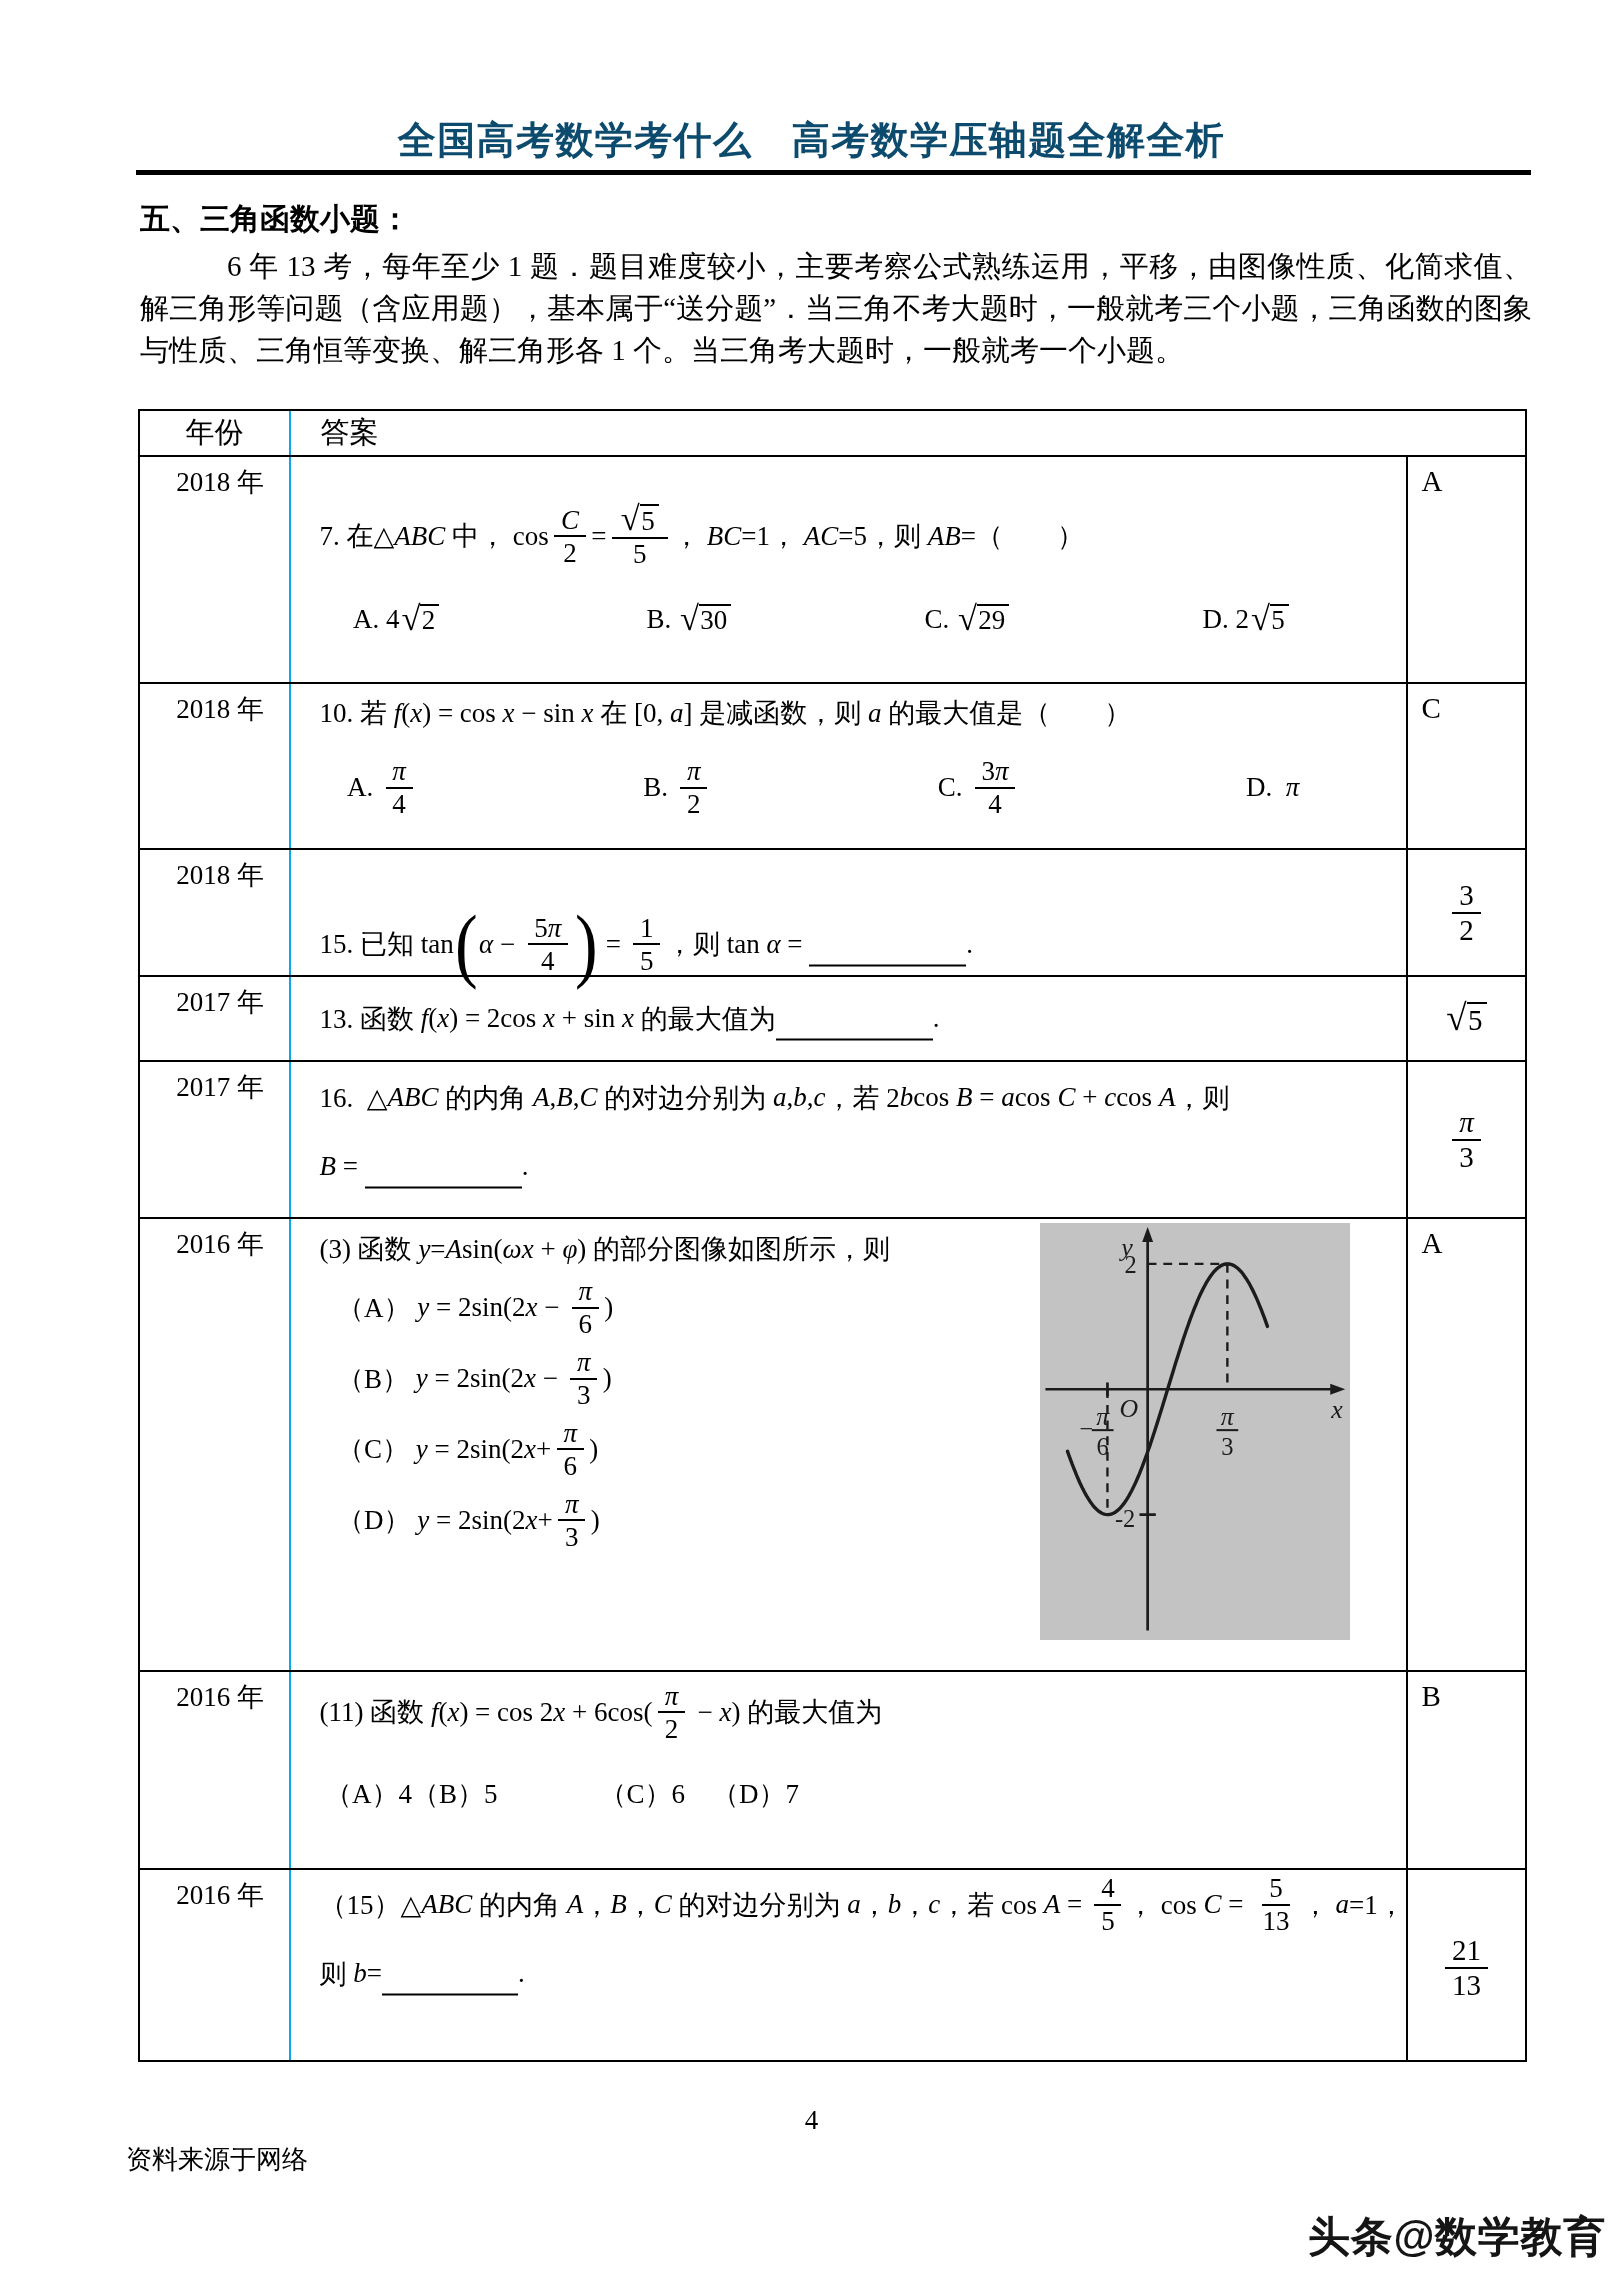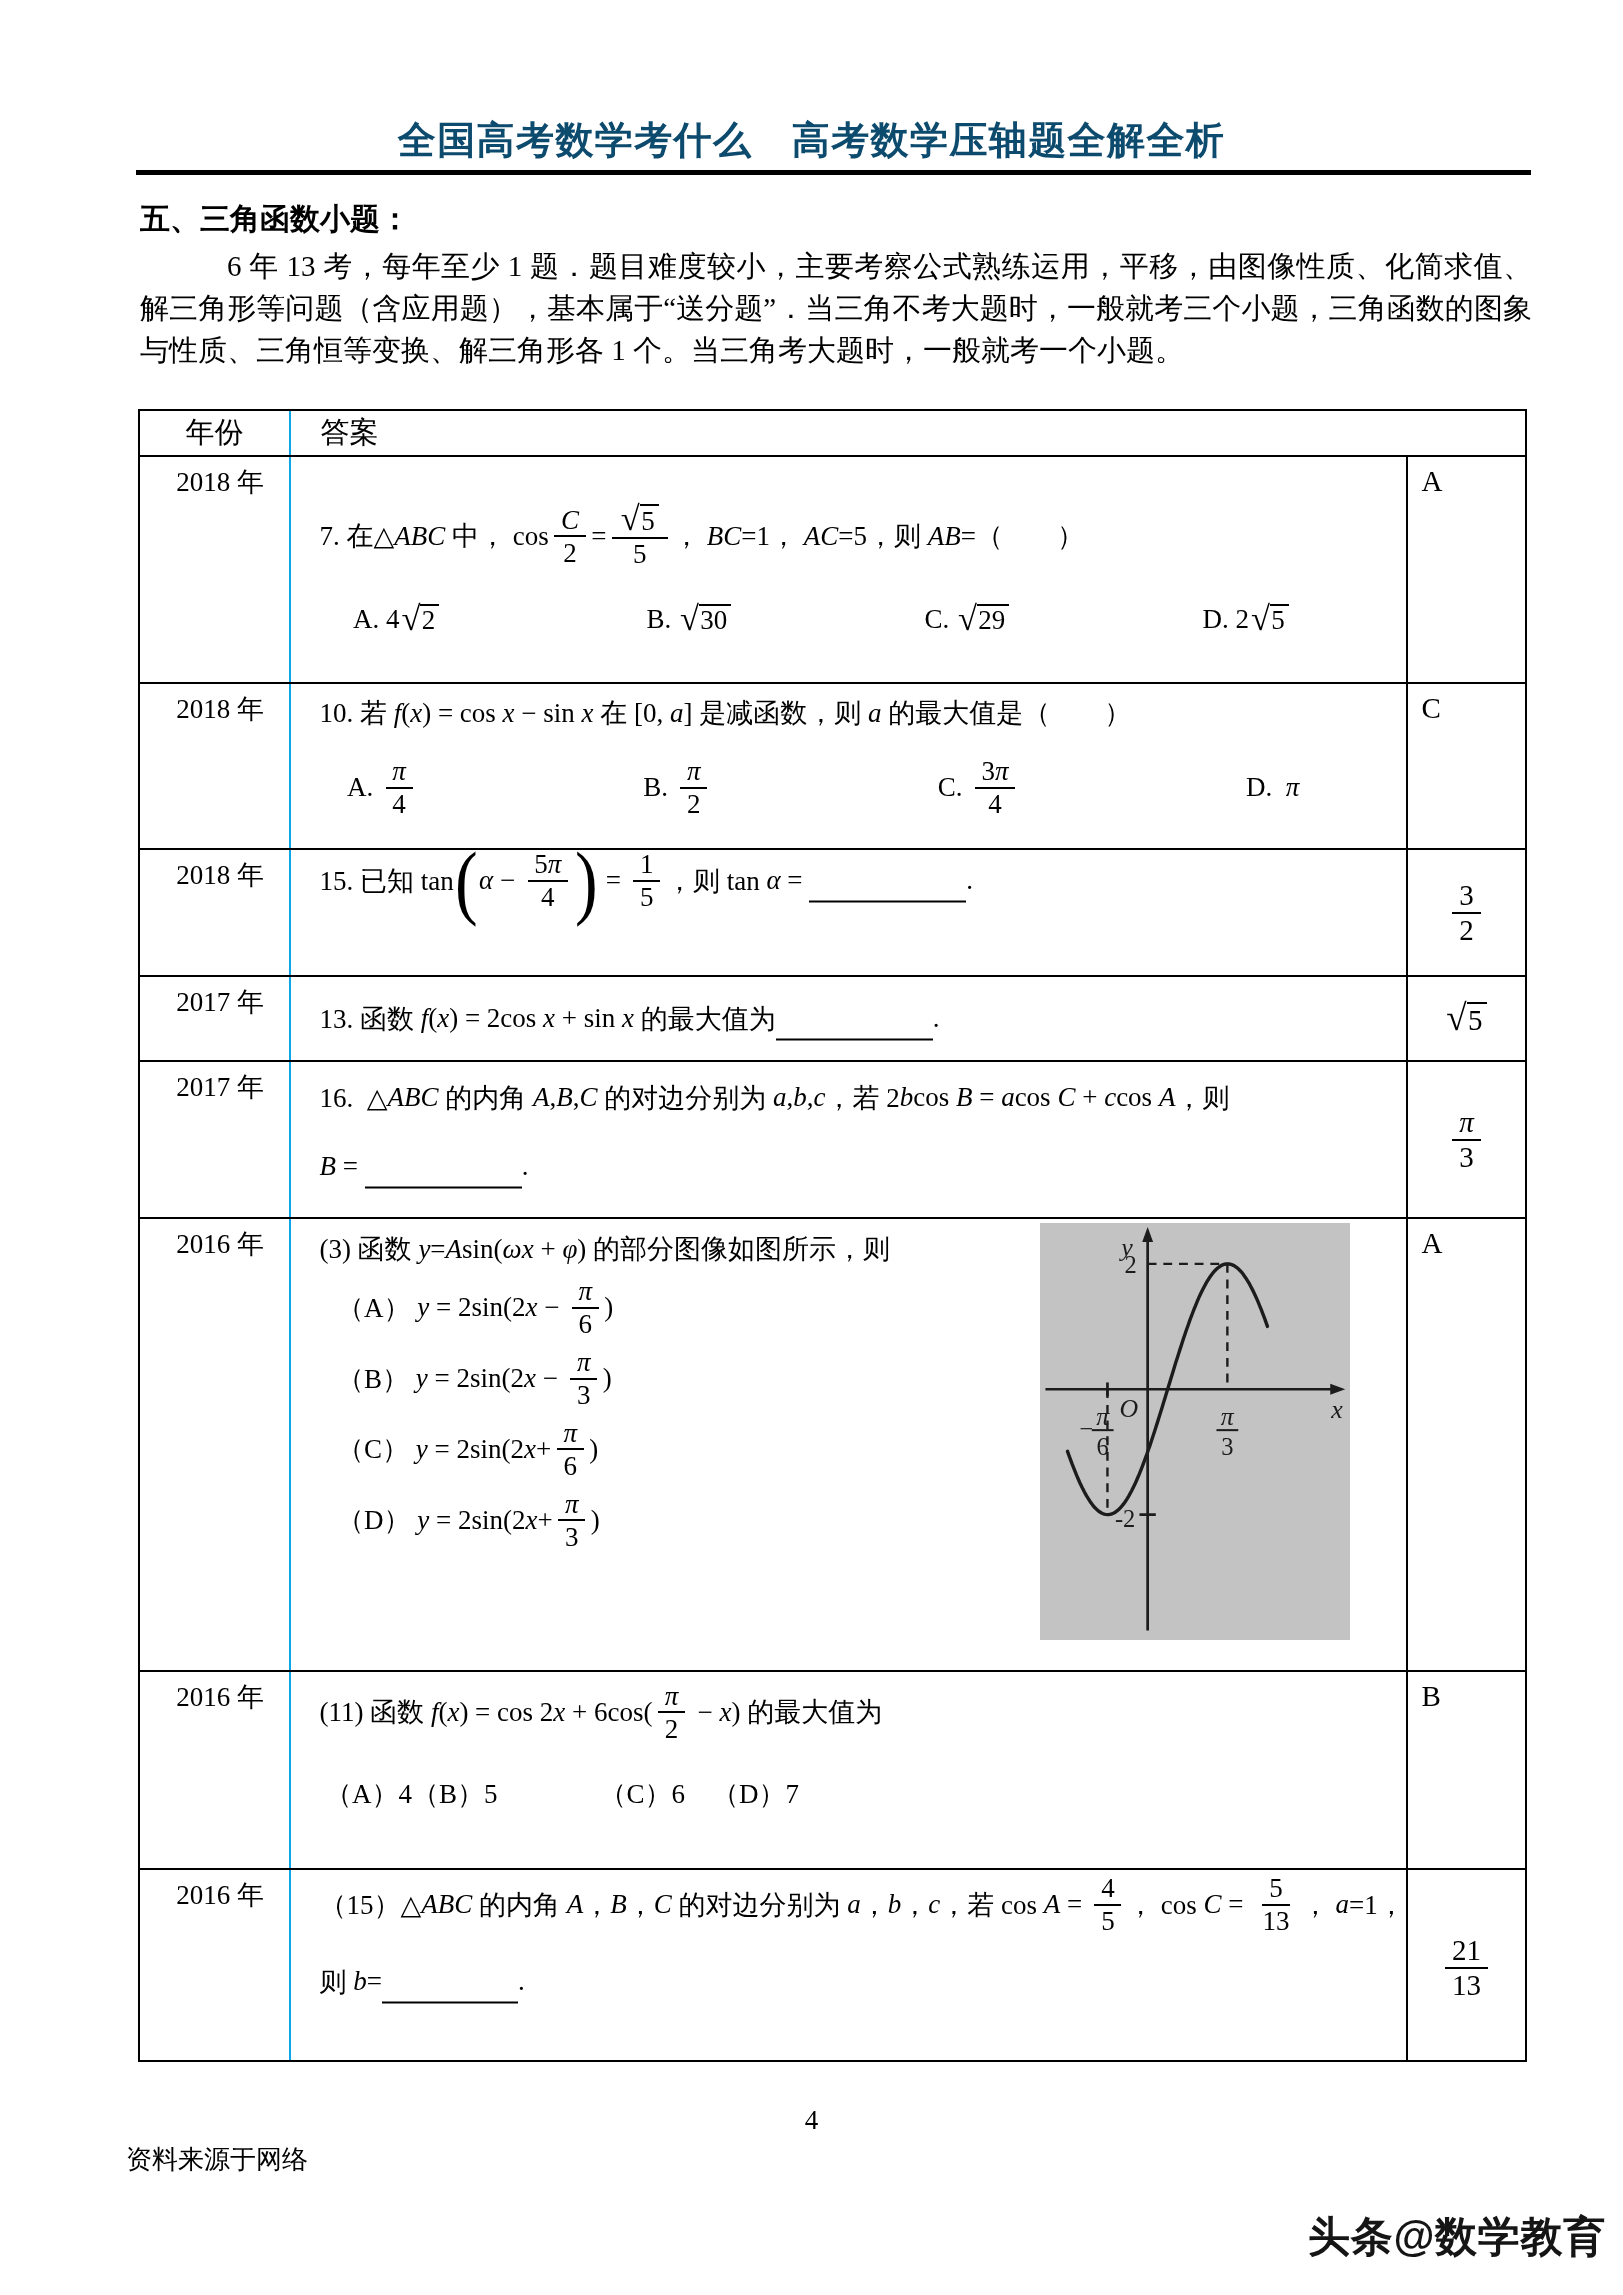--- a/index.html
+++ b/index.html
@@ -87,21 +87,21 @@
     </div>
     <div class="cell ca ans-tl">
       <div class="ansline">
           <span class="mt">C</span>
         </div>
     </div>
   </div>
 
   <div class="trow" style="height:127px">
     <div class="cell cy">2018 年</div>
-    <div class="cell cq" style="justify-content:flex-start">
+    <div class="cell cq" style="justify-content:flex-end">
       <div class="qline"><span class="mt">15. 已知 tan</span><span class="mbig">(</span><span class="mi">α</span><span class="mt"> − </span><span class="mfrac"><span class="mnum"><span class="mt">5</span><span class="mi">π</span></span><span class="mden"><span class="mt">4</span></span></span><span class="mbig">)</span><span class="mt"> = </span><span class="mfrac"><span class="mnum"><span class="mt">1</span></span><span class="mden"><span class="mt">5</span></span></span><span class="mt">，则 tan </span><span class="mi">α</span><span class="mt"> = </span><span class="mblank" style="width: 157px;"></span><span class="mt">.</span></div>
     </div>
     <div class="cell ca ans-c">
       <div class="ansline">
           <span class="mfrac">
             <span class="mnum">
               <span class="mt">3</span>
             </span>
             <span class="mden"><span class="mt">2</span></span>
           </span>
@@ -200,21 +200,21 @@
     </div>
     <div class="cell ca ans-tl">
       <div class="ansline">
           <span class="mt">B</span>
         </div>
     </div>
   </div>
 
   <div class="trow" style="height:192px">
     <div class="cell cy">2016 年</div>
-    <div class="cell cq" style="padding-top:4.1px;gap:28px">
+    <div class="cell cq" style="padding-top:4.1px;gap:20px">
       <div class="qline"><span class="mt">（15）△</span><span class="mi">ABC</span><span class="mt"> 的内角 </span><span class="mi">A</span><span class="mt">，</span><span class="mi">B</span><span class="mt">，</span><span class="mi">C</span><span class="mt"> 的对边分别为 </span><span class="mi">a</span><span class="mt">，</span><span class="mi">b</span><span class="mt">，</span><span class="mi">c</span><span class="mt">，若 cos </span><span class="mi">A</span><span class="mt"> = </span><span class="mfrac"><span class="mnum"><span class="mt">4</span></span><span class="mden"><span class="mt">5</span></span></span><span class="mt">， cos </span><span class="mi">C</span><span class="mt"> = </span><span class="mfrac"><span class="mnum"><span class="mt">5</span></span><span class="mden"><span class="mt">13</span></span></span><span class="mt">， </span><span class="mi">a</span><span class="mt">=1，</span></div>
       <div class="qline"><span class="mt">则 </span><span class="mi">b</span><span class="mt">=</span><span class="mblank" style="width: 136px;"></span><span class="mt">.</span></div>
     </div>
     <div class="cell ca ans-tc">
       <div class="ansline">
           <span class="mfrac">
             <span class="mnum">
               <span class="mt">21</span>
             </span>
             <span class="mden"><span class="mt">13</span></span>

